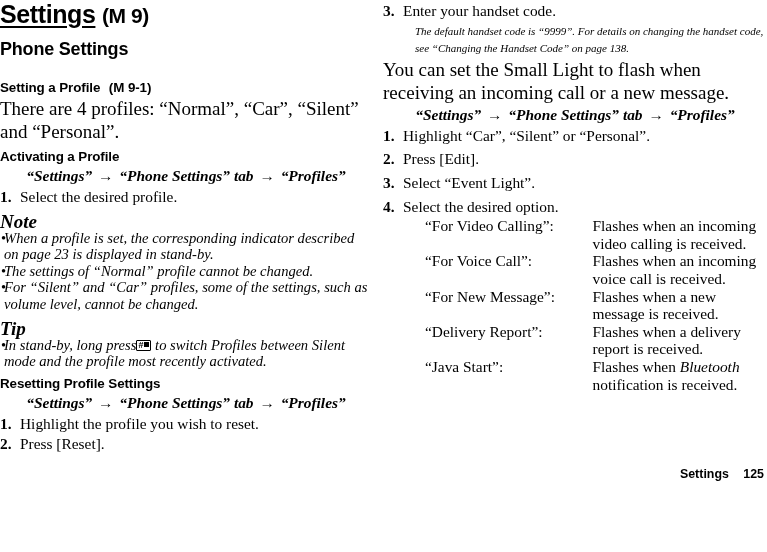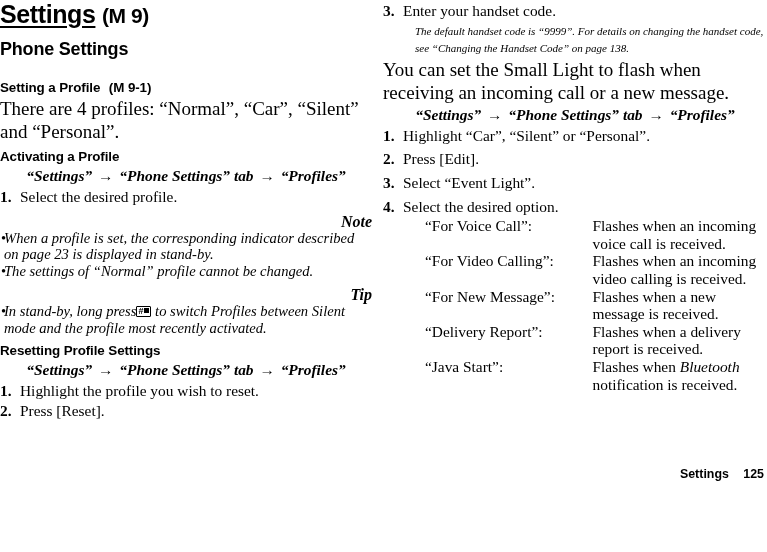--- a/index.html
+++ b/index.html
@@ -85,24 +85,23 @@
     line-height:17.6px;
     margin-left:32px;
     margin-top:3px;
     font-style:italic;
   }
 
   
   .note-head {
     font-weight:bold;
     font-style:italic;
-    font-size:16px;
+    font-size:19px;
     line-height:17px;
     margin-top:7px;
-    text-align:right;
   }
   .note-list { list-style:none; }
   .note-list li {
     font-style:italic;
     font-size:14.6px;
     line-height:16.6px;
     padding-left:4px;
     position:relative;
   }
   .note-list li:before {
@@ -192,20 +191,21 @@
     </div>
     <div class="step">
       <span class="num">1.</span>
       <span class="txt">Select the desired profile.</span>
     </div>
 
     <div class="note-head">Note</div>
     <ul class="note-list">
       <li>When a profile is set, the corresponding indicator described on page 23 is displayed in stand-by.</li>
       <li>The settings of “Normal” profile cannot be changed.</li>
+      <li>For “Silent” and “Car” profiles, some of the settings, such as volume level, cannot be changed.</li>
     </ul>
 
     <div class="note-head">Tip</div>
     <ul class="note-list">
       <li><span>In stand-by, long press</span><span class="keyglyph"><span>#</span><span class="sq"></span></span> <span>to switch Profiles between Silent mode and the profile most recently activated.</span></li>
     </ul>
 
     <div class="h2">Resetting Profile Settings</div>
     <div class="path">
       <span>“Settings”</span>
@@ -256,26 +256,26 @@
       <span class="txt">Select “Event Light”.</span>
     </div>
     <div class="step" style="margin-top:6px;">
       <span class="num">4.</span>
       <span class="txt">Select the desired option.</span>
     </div>
 
     <table class="deftable">
       <tbody>
           <tr>
+        <td class="term">“For Video Calling”:</td>
+        <td class="desc">Flashes when an incoming video calling is received.</td>
+      </tr>
+      <tr>
         <td class="term">“For Voice Call”:</td>
         <td class="desc">Flashes when an incoming voice call is received.</td>
-      </tr>
-      <tr>
-        <td class="term">“For Video Calling”:</td>
-        <td class="desc">Flashes when an incoming video calling is received.</td>
       </tr>
       <tr>
         <td class="term">“For New Message”:</td>
         <td class="desc">Flashes when a new message is received.</td>
       </tr>
       <tr>
         <td class="term">“Delivery Report”:</td>
         <td class="desc">Flashes when a delivery report is received.</td>
       </tr>
       <tr>

